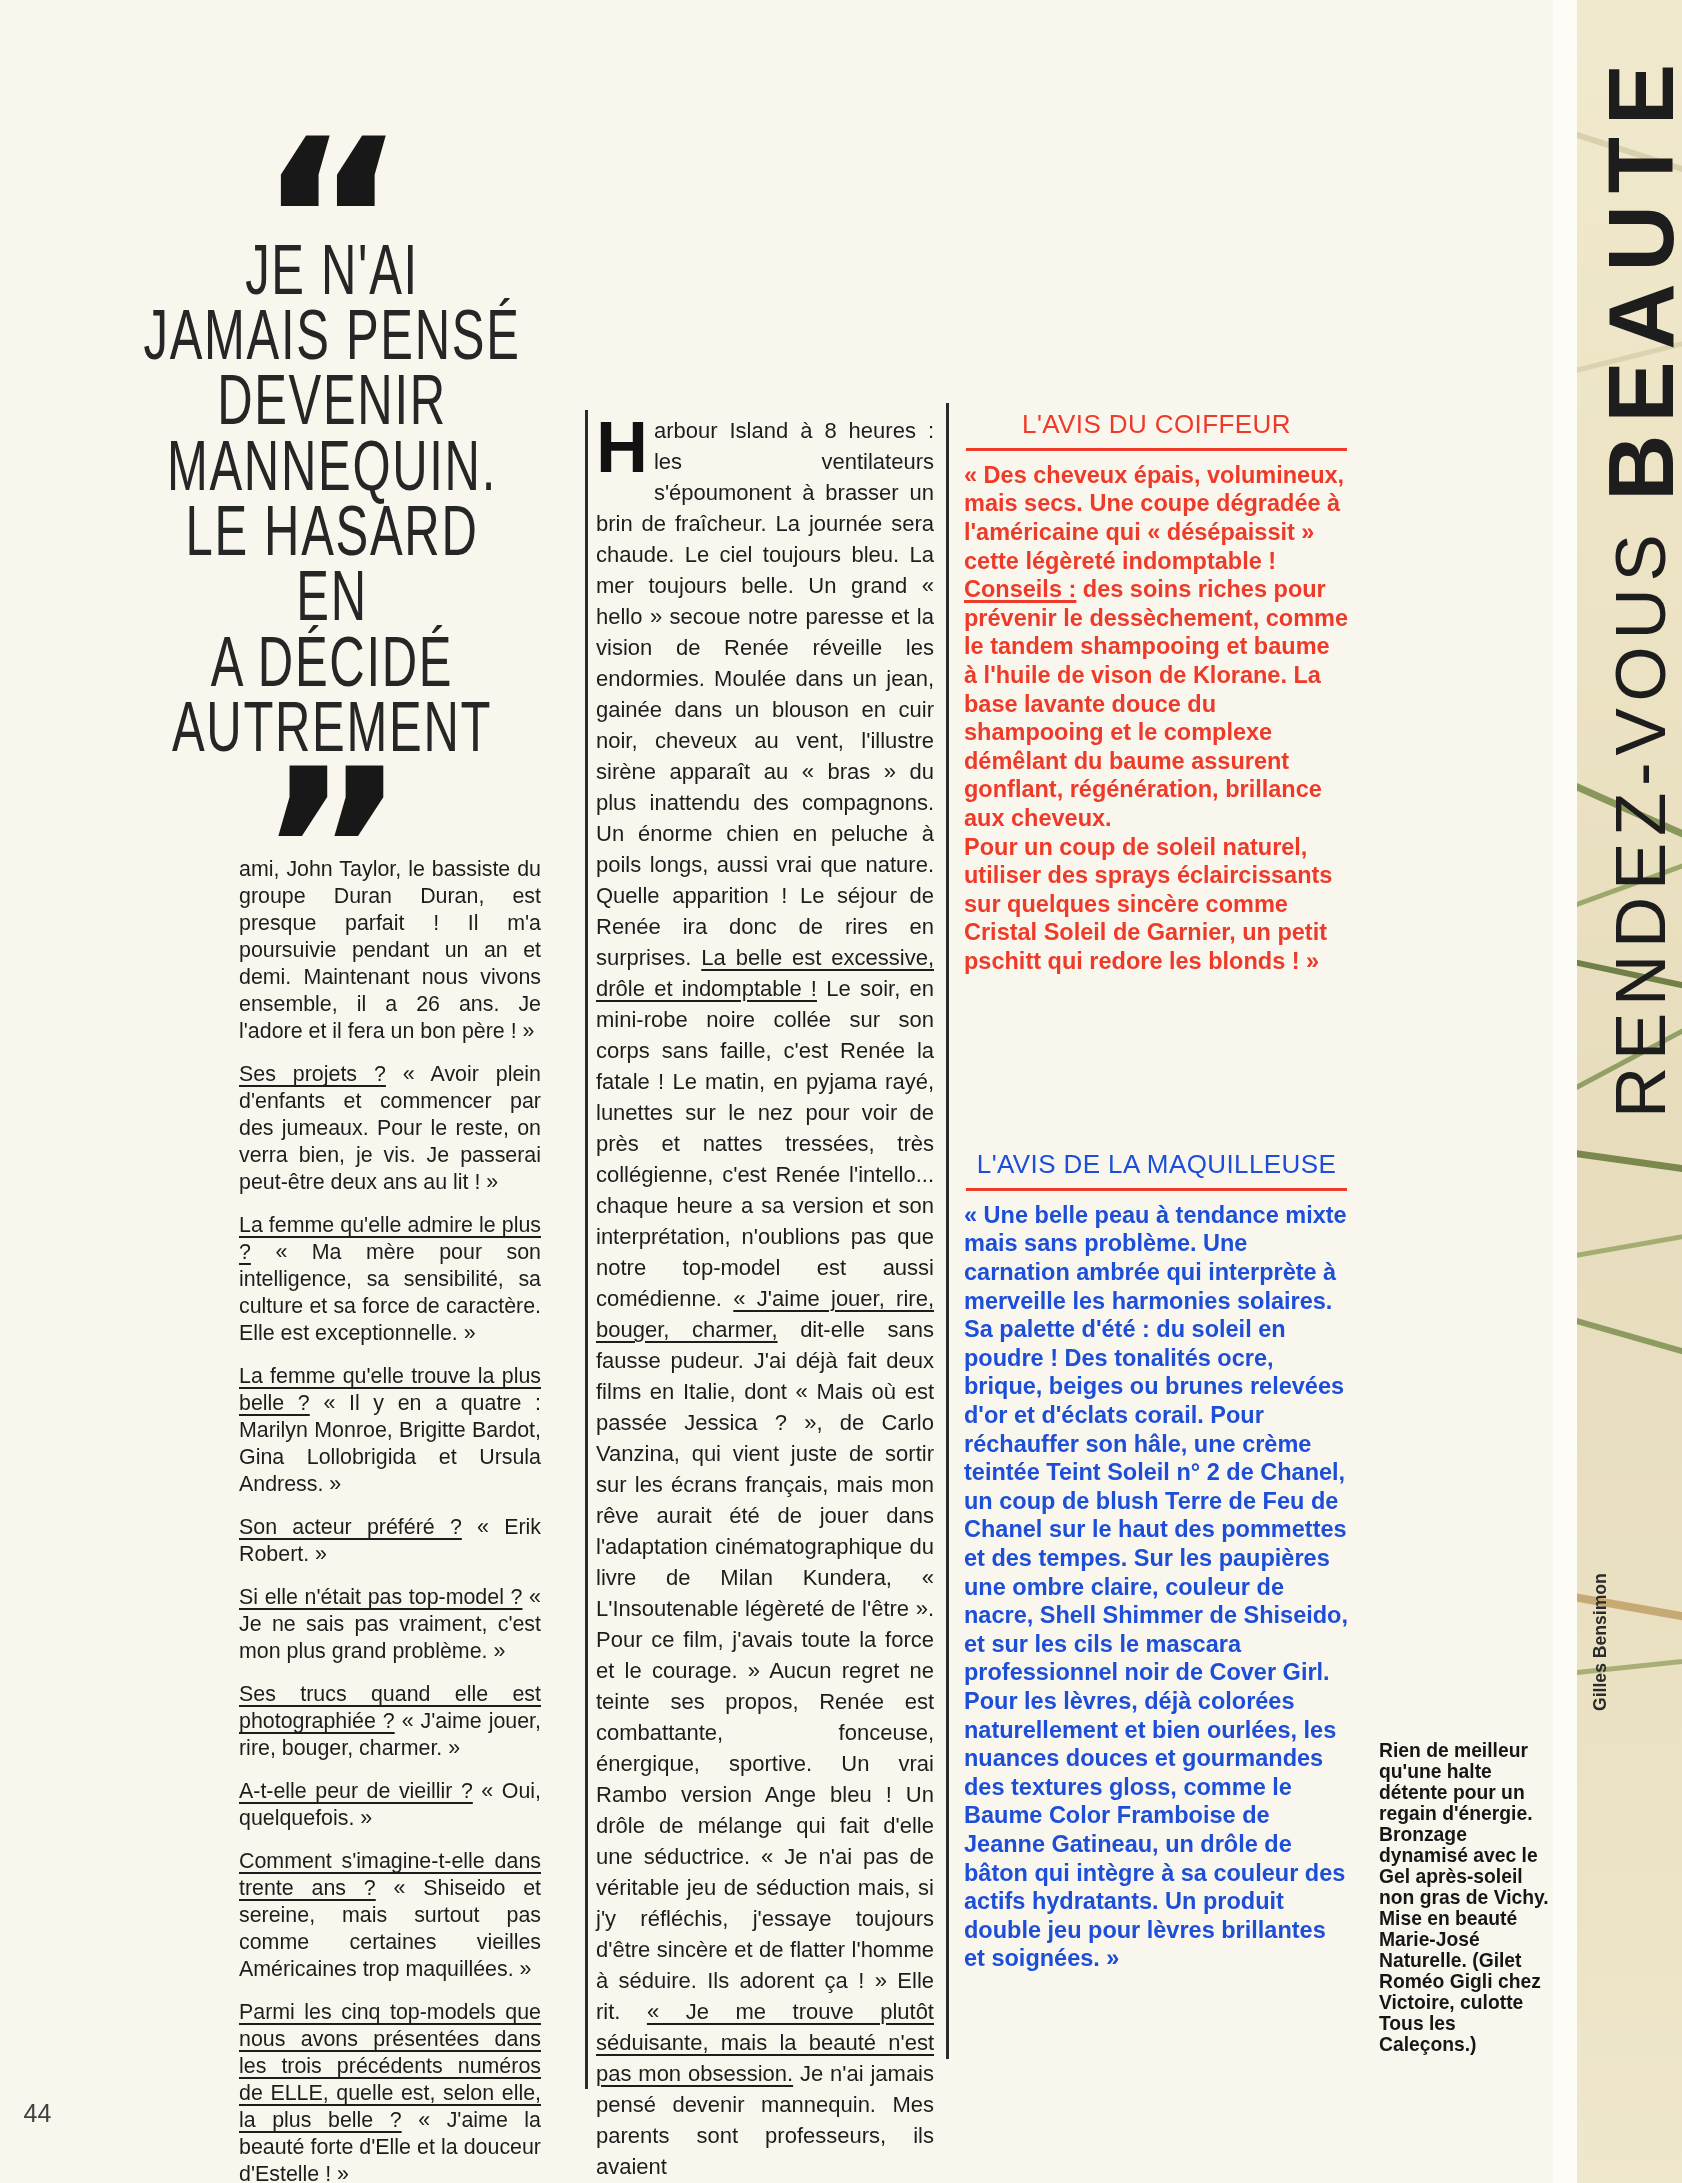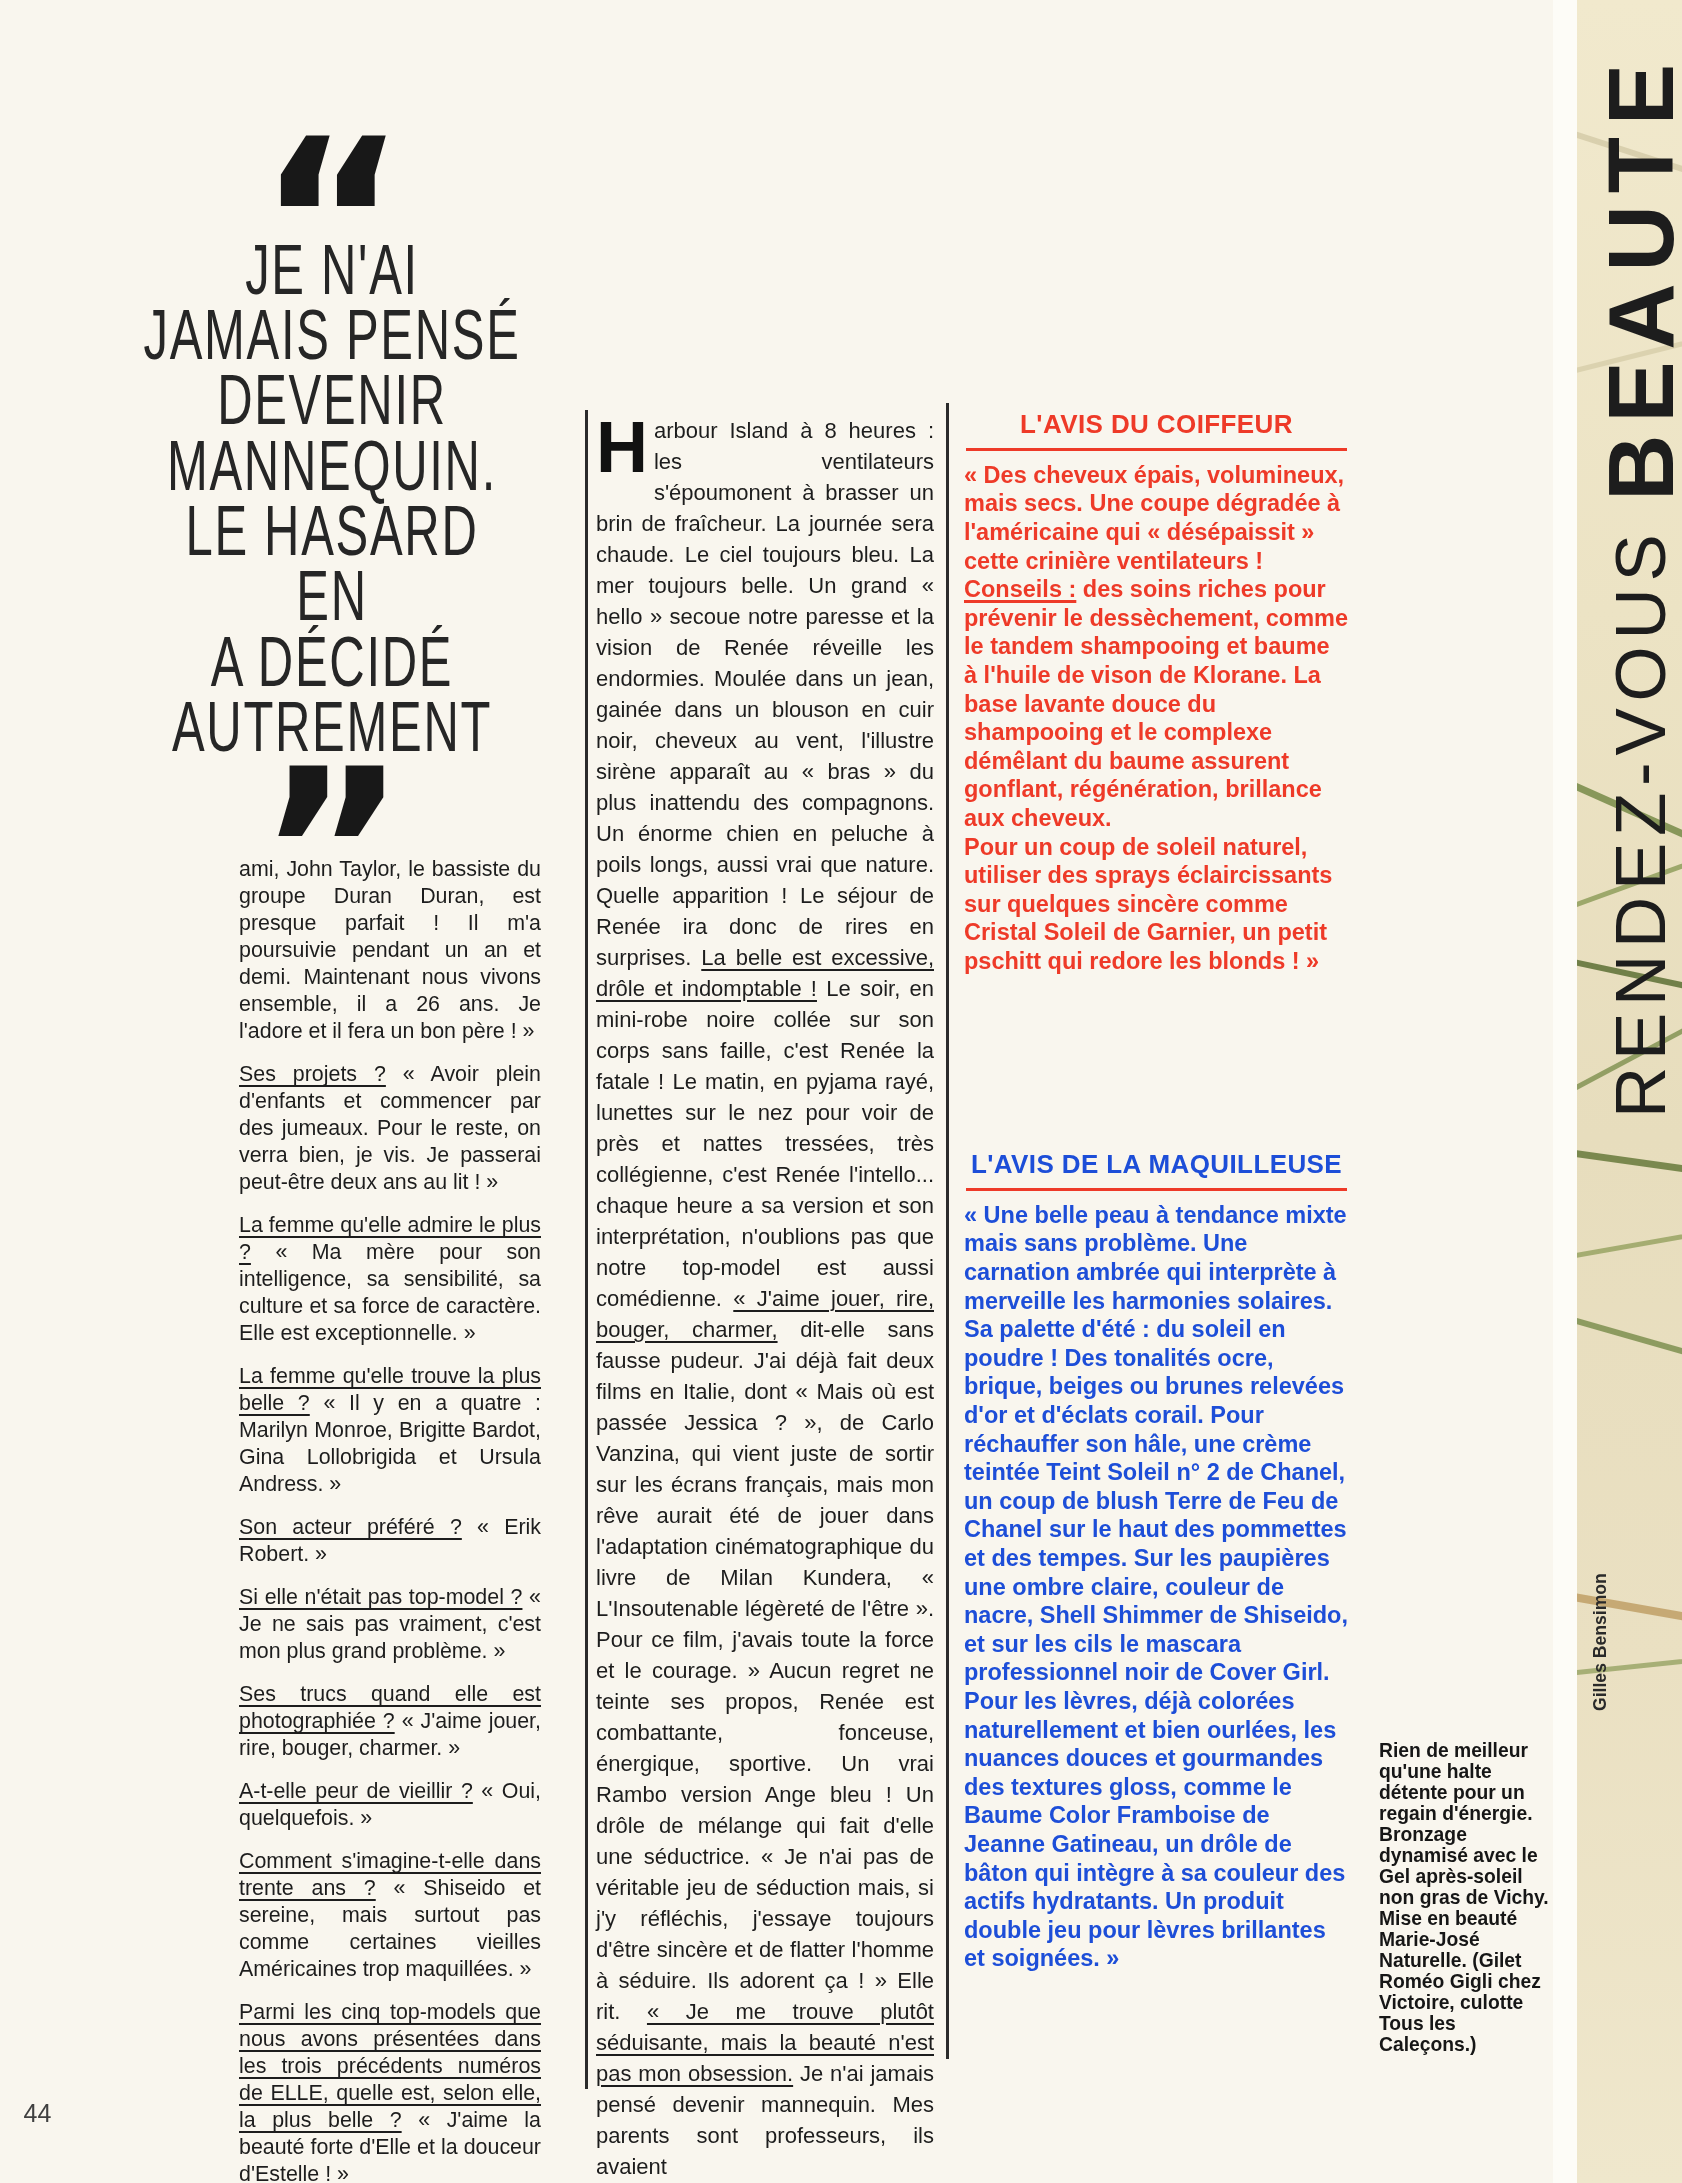--- a/index.html
+++ b/index.html
@@ -32,21 +32,21 @@
   .mid-p{margin:0;}
   .dropcap{float:left;font-weight:700;font-size:72px;line-height:59px;margin:3.4px 7.6px 0 0;
         letter-spacing:-1.7px;color:#111;}
   .u{text-decoration:underline;text-decoration-thickness:2.1px;text-underline-offset:4.2px;}
 
   
   .advice-host{position:absolute;left:964px;top:409px;width:385px;}
   .advice{position:absolute;left:0;width:385px;}
   .advice-0{top:0;}
   .advice-1{top:740px;}
-  .advice-title{margin:0;font-size:26px;font-weight:bold;text-align:center;letter-spacing:0.4px;}
+  .advice-title{margin:0;font-size:26px;font-weight:normal;text-align:center;letter-spacing:0.4px;}
   .advice-rule{height:2.5px;margin:8.4px 1.7px 10px 1.7px;}
   .advice-p{margin:0;font-size:23.5px;line-height:28.6px;font-weight:700;text-align:left;}
   .advice-p .u{text-decoration-thickness:2.5px;text-underline-offset:3.4px;}
 
   
   .caption{position:absolute;left:1379px;top:1740px;width:178px;
         font-size:19.3px;line-height:21px;font-weight:700;color:#161616;}
 
   
   .gutter{position:absolute;left:1553px;top:0;width:23.5px;height:2183px;background:#fdfcf7;}
@@ -101,21 +101,21 @@
     </div>
 
   <div class="col-mid" id="mid-col">
       <p class="mid-p"><span class="dropcap">H</span><span>arbour Island à 8 heures : les ventilateurs s'époumonent à brasser un brin de fraîcheur. La journée sera chaude. Le ciel toujours bleu. La mer toujours belle. Un grand « hello » secoue notre paresse et la vision de Renée réveille les endormies. Moulée dans un jean, gainée dans un blouson en cuir noir, cheveux au vent, l'illustre sirène apparaît au « bras » du plus inattendu des compagnons. Un énorme chien en peluche à poils longs, aussi vrai que nature. Quelle apparition ! Le séjour de Renée ira donc de rires en surprises. </span><span class="u">La belle est excessive, drôle et indomptable !</span><span> Le soir, en mini-robe noire collée sur son corps sans faille, c'est Renée la fatale ! Le matin, en pyjama rayé, lunettes sur le nez pour voir de près et nattes tressées, très collégienne, c'est Renée l'intello... chaque heure a sa version et son interprétation, n'oublions pas que notre top-model est aussi comédienne. </span><span class="u">« J'aime jouer, rire, bouger, charmer,</span><span> dit-elle sans fausse pudeur. J'ai déjà fait deux films en Italie, dont « Mais où est passée Jessica ? », de Carlo Vanzina, qui vient juste de sortir sur les écrans français, mais mon rêve aurait été de jouer dans l'adaptation cinématographique du livre de Milan Kundera, « L'Insoutenable légèreté de l'être ». Pour ce film, j'avais toute la force et le courage. » Aucun regret ne teinte ses propos, Renée est combattante, fonceuse, énergique, sportive. Un vrai Rambo version Ange bleu ! Un drôle de mélange qui fait d'elle une séductrice. « Je n'ai pas de véritable jeu de séduction mais, si j'y réfléchis, j'essaye toujours d'être sincère et de flatter l'homme à séduire. Ils adorent ça ! » Elle rit. </span><span class="u">« Je me trouve plutôt séduisante, mais la beauté n'est pas mon obsession.</span><span> Je n'ai jamais pensé devenir mannequin. Mes parents sont professeurs, ils avaient</span></p>
     </div>
 
   <div class="advice-host" id="advice-host">
       <section class="advice advice-0" style="color: rgb(238, 58, 40);">
         <h3 class="advice-title">L'AVIS DU COIFFEUR</h3>
         <div class="advice-rule" style="background: rgb(238, 58, 40);"></div>
-        <p class="advice-p"><span>« Des cheveux épais, volumineux, mais secs. Une coupe dégradée à l'américaine qui « désépaissit » cette crinière ventilateurs !</span></p>
+        <p class="advice-p"><span>« Des cheveux épais, volumineux, mais secs. Une coupe dégradée à l'américaine qui « désépaissit » cette légèreté indomptable !</span></p>
         <p class="advice-p"><span class="u">Conseils :</span><span> des soins riches pour prévenir le dessèchement, comme le tandem shampooing et baume à l'huile de vison de Klorane. La base lavante douce du shampooing et le complexe démêlant du baume assurent gonflant, régénération, brillance aux cheveux.</span></p>
         <p class="advice-p"><span>Pour un coup de soleil naturel, utiliser des sprays éclaircissants sur quelques sincère comme Cristal Soleil de Garnier, un petit pschitt qui redore les blonds ! »</span></p>
       </section>
       <section class="advice advice-1" style="color: #1d4ed8;">
         <h3 class="advice-title">L'AVIS DE LA MAQUILLEUSE</h3>
         <div class="advice-rule" style="background: rgb(238, 58, 40);"></div>
         <p class="advice-p"><span>« Une belle peau à tendance mixte mais sans problème. Une carnation ambrée qui interprète à merveille les harmonies solaires. Sa palette d'été : du soleil en poudre ! Des tonalités ocre, brique, beiges ou brunes relevées d'or et d'éclats corail. Pour réchauffer son hâle, une crème teintée Teint Soleil n° 2 de Chanel, un coup de blush Terre de Feu de Chanel sur le haut des pommettes et des tempes. Sur les paupières une ombre claire, couleur de nacre, Shell Shimmer de Shiseido, et sur les cils le mascara professionnel noir de Cover Girl. Pour les lèvres, déjà colorées naturellement et bien ourlées, les nuances douces et gourmandes des textures gloss, comme le Baume Color Framboise de Jeanne Gatineau, un drôle de bâton qui intègre à sa couleur des actifs hydratants. Un produit double jeu pour lèvres brillantes et soignées. »</span></p>
       </section>
     </div>
 

